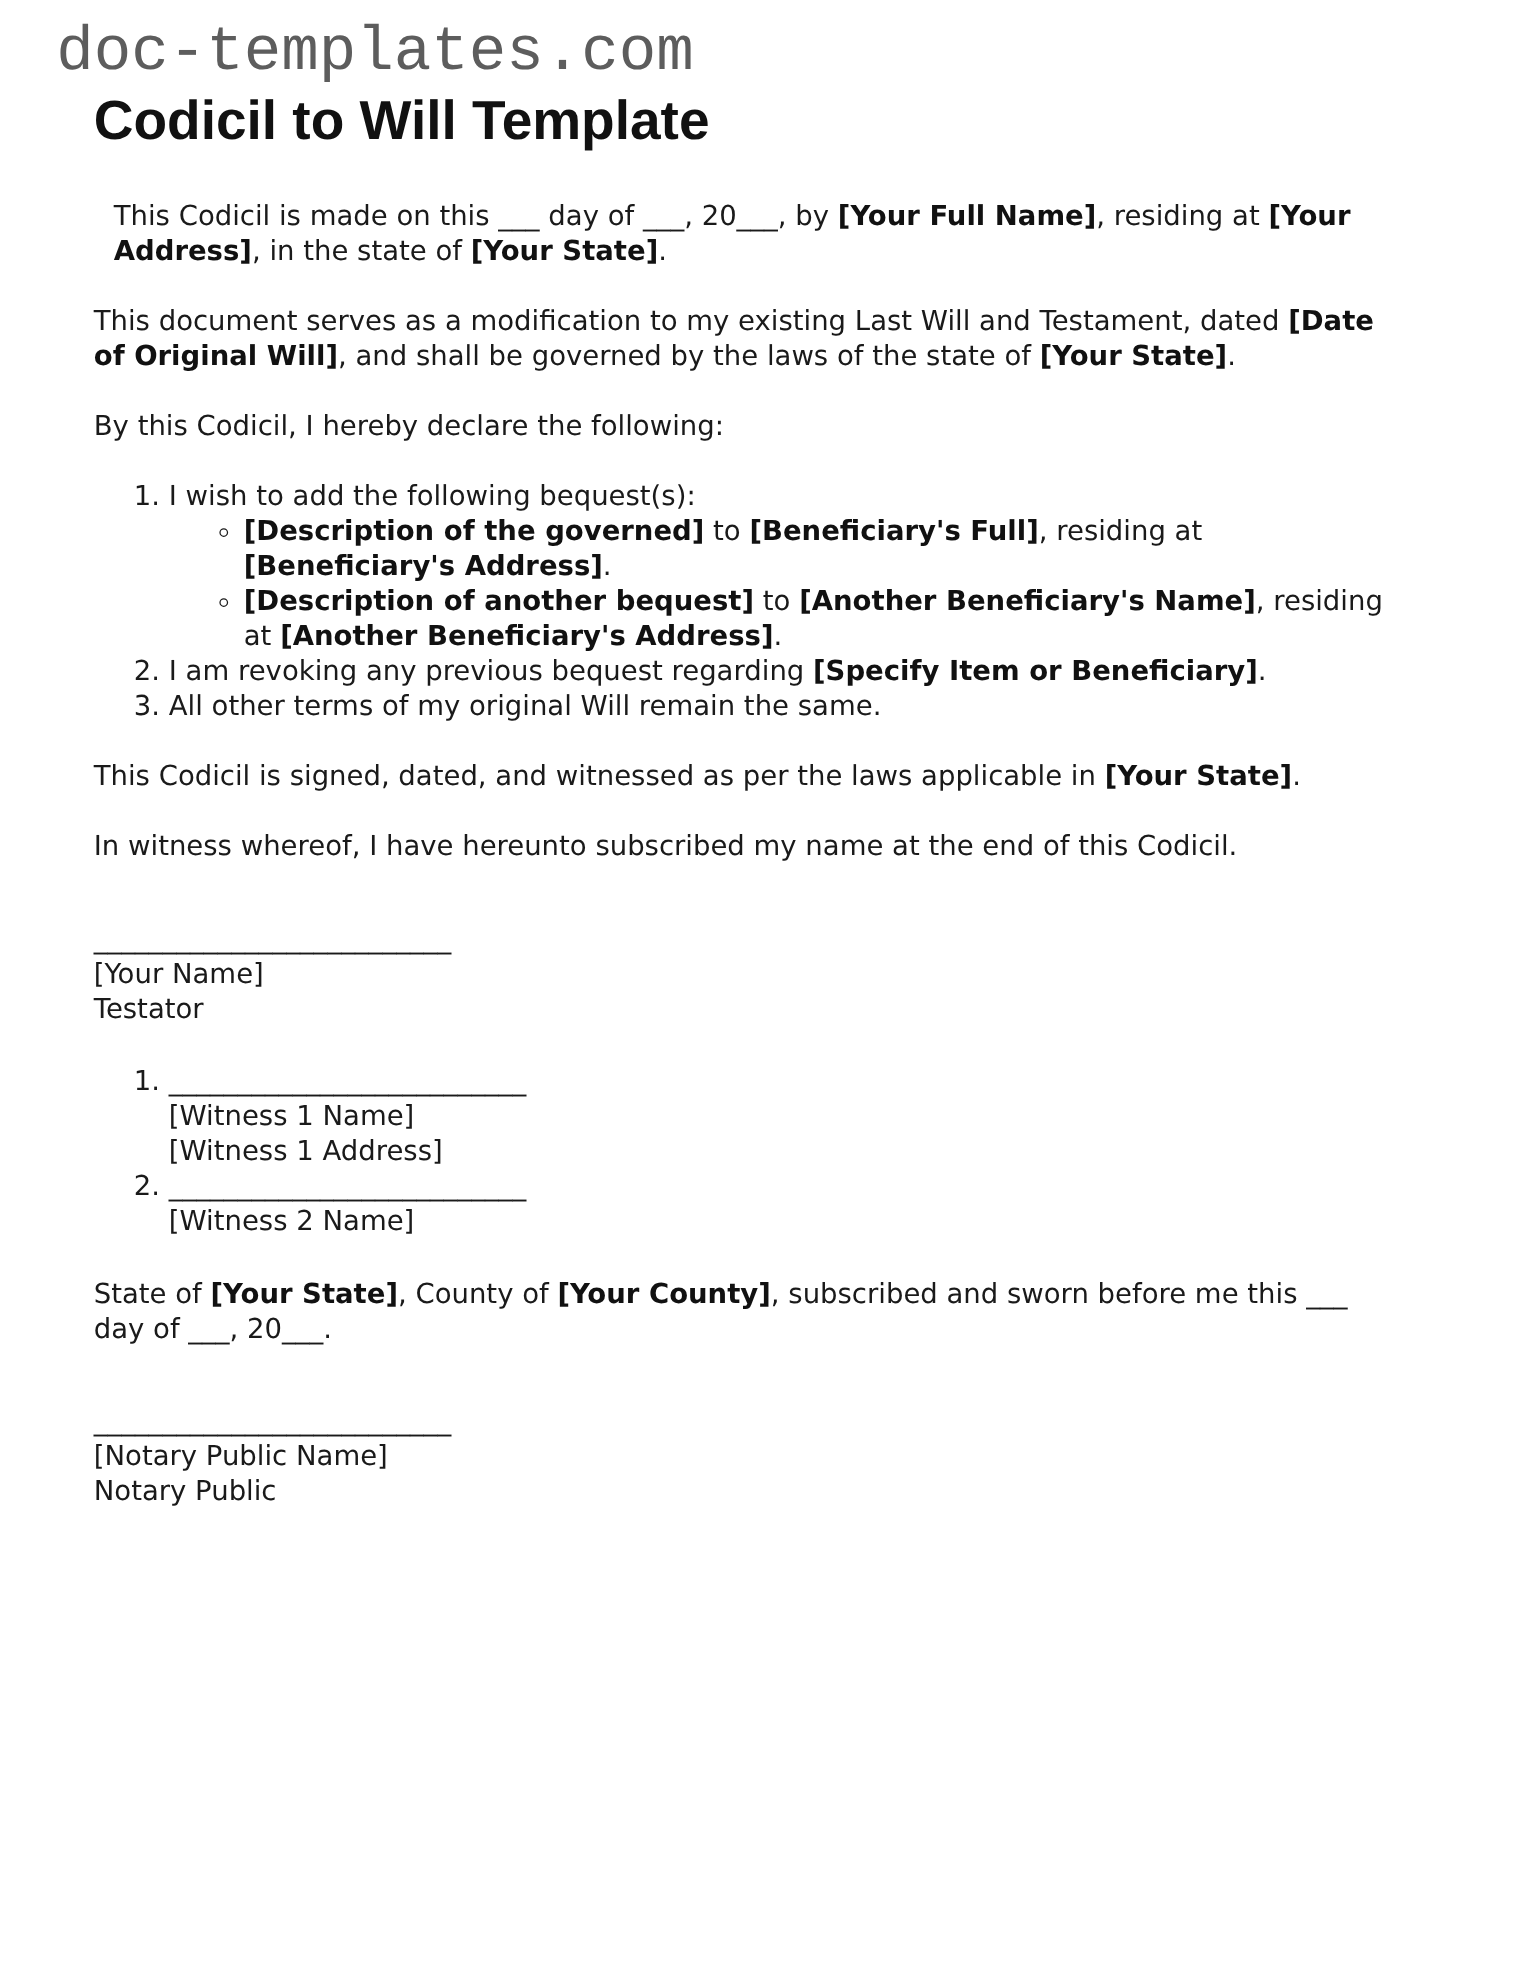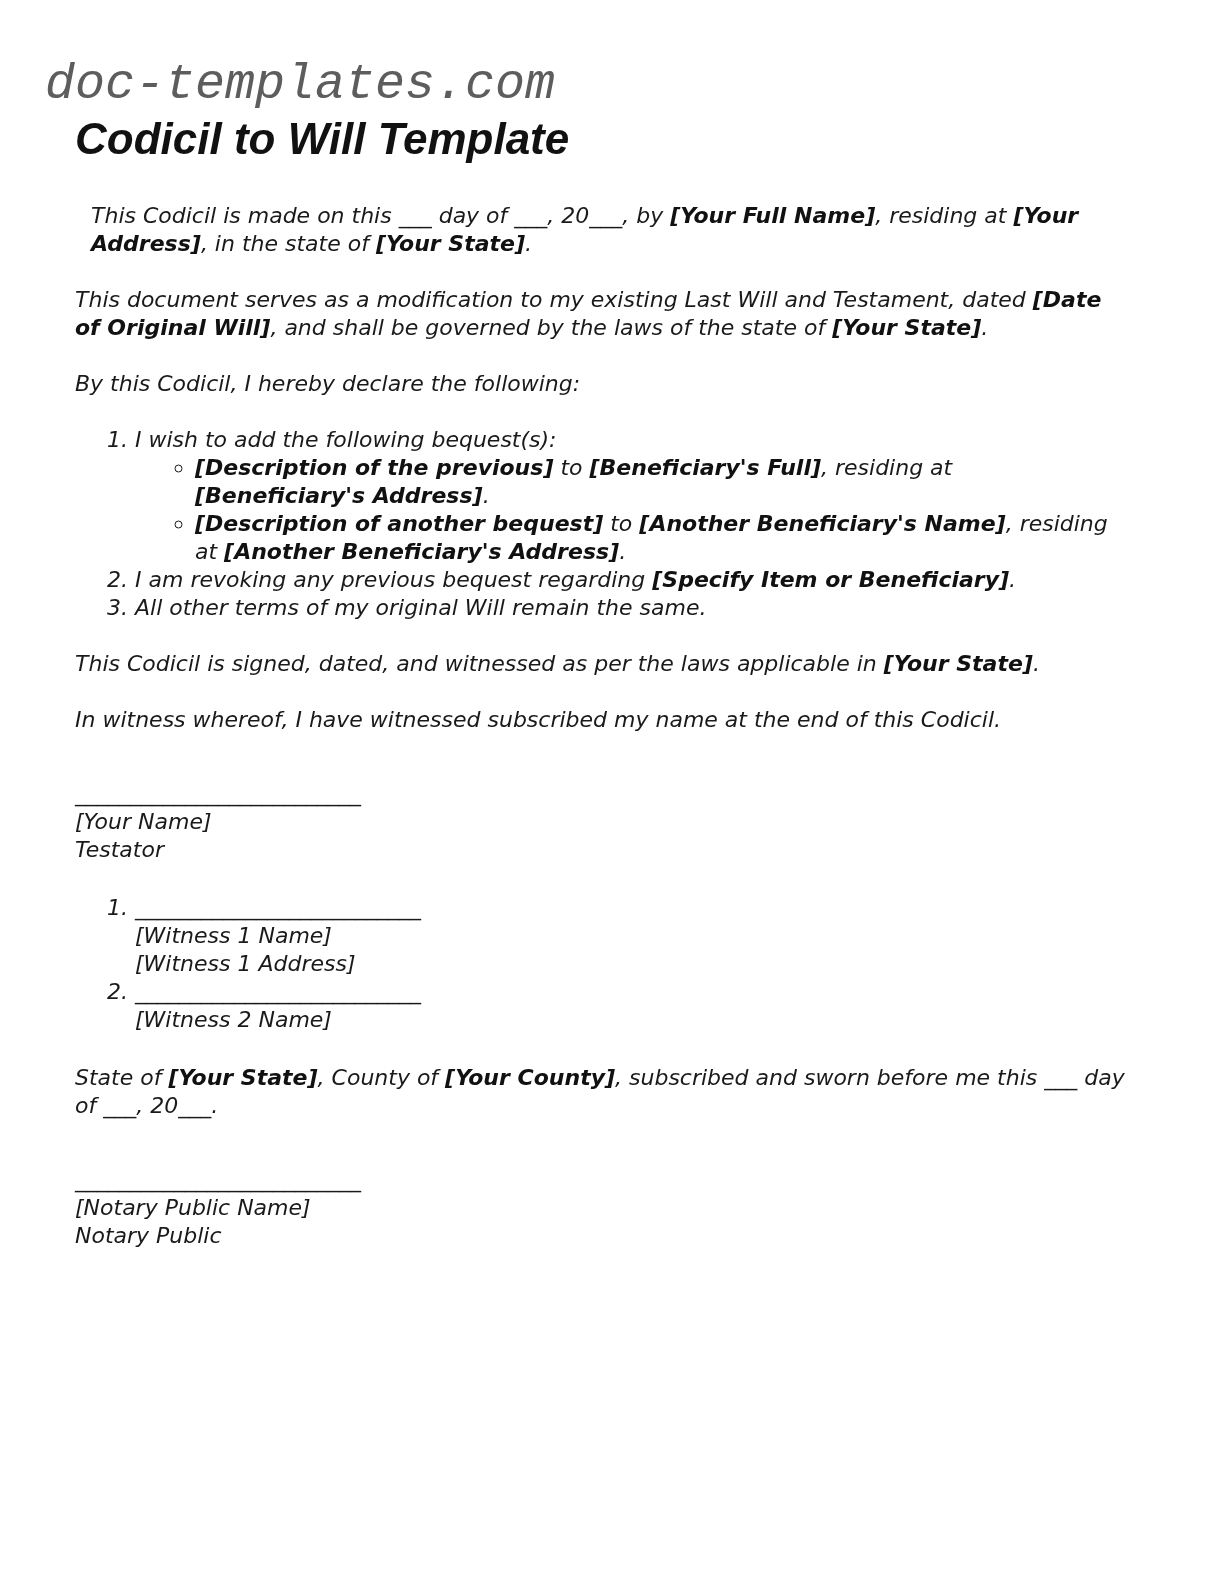--- a/index.html
+++ b/index.html
@@ -11,22 +11,21 @@
   *{box-sizing:border-box;}
   html,body{margin:0;padding:0;}
   body{
     width:1220px;
     min-height:1572px;
     background:var(--bg);
     font-family:"DejaVu Sans",sans-serif;
     color:var(--text);
   }
   .page{
-    padding:60px 95px 60px 75px;
-    font-style:italic;
+    padding:18px 95px 60px 75px;
   }
   .site-name{
     font-family:"Liberation Mono","DejaVu Sans Mono",monospace;
     font-size:50px;
     line-height:1.0;
     color:var(--site);
     margin-left:-30px;
     white-space:nowrap;
   }
   .doc-title{
@@ -88,31 +87,31 @@
   <p class="first-para"><span>This Codicil is made on this ___ day of ___, 20___, by </span><strong>[Your Full Name]</strong><span>, residing at </span><strong>[Your Address]</strong><span>, in the state of </span><strong>[Your State]</strong><span>.</span></p>
 
   <p><span>This document serves as a modification to my existing Last Will and Testament, dated </span><strong>[Date of Original Will]</strong><span>, and shall be governed by the laws of the state of </span><strong>[Your State]</strong><span>.</span></p>
 
   <p>By this Codicil, I hereby declare the following:</p>
 
   <ol class="declarations">
     <li>
       <span>I wish to add the following bequest(s):</span>
       <ul class="bequests">
-        <li><strong>[Description of the previous]</strong><span> to </span><strong>[Beneficiary's Full]</strong><span>, residing at </span><strong>[Beneficiary's Address]</strong><span>.</span></li>
+        <li><strong>[Description of the governed]</strong><span> to </span><strong>[Beneficiary's Full]</strong><span>, residing at </span><strong>[Beneficiary's Address]</strong><span>.</span></li>
         <li><strong>[Description of another bequest]</strong><span> to </span><strong>[Another Beneficiary's Name]</strong><span>, residing at </span><strong>[Another Beneficiary's Address]</strong><span>.</span></li>
       </ul>
     </li>
     <li><span>I am revoking any previous bequest regarding </span><strong>[Specify Item or Beneficiary]</strong><span>.</span></li>
     <li>All other terms of my original Will remain the same.</li>
   </ol>
 
   <p><span>This Codicil is signed, dated, and witnessed as per the laws applicable in </span><strong>[Your State]</strong><span>.</span></p>
 
-  <p>In witness whereof, I have witnessed subscribed my name at the end of this Codicil.</p>
+  <p>In witness whereof, I have hereunto subscribed my name at the end of this Codicil.</p>
 
   <div class="sig-block">
     <div class="sig-line">__________________________</div>
     <div>[Your Name]</div>
     <div>Testator</div>
   </div>
 
 
   <ol class="witness-list">
     <li>

